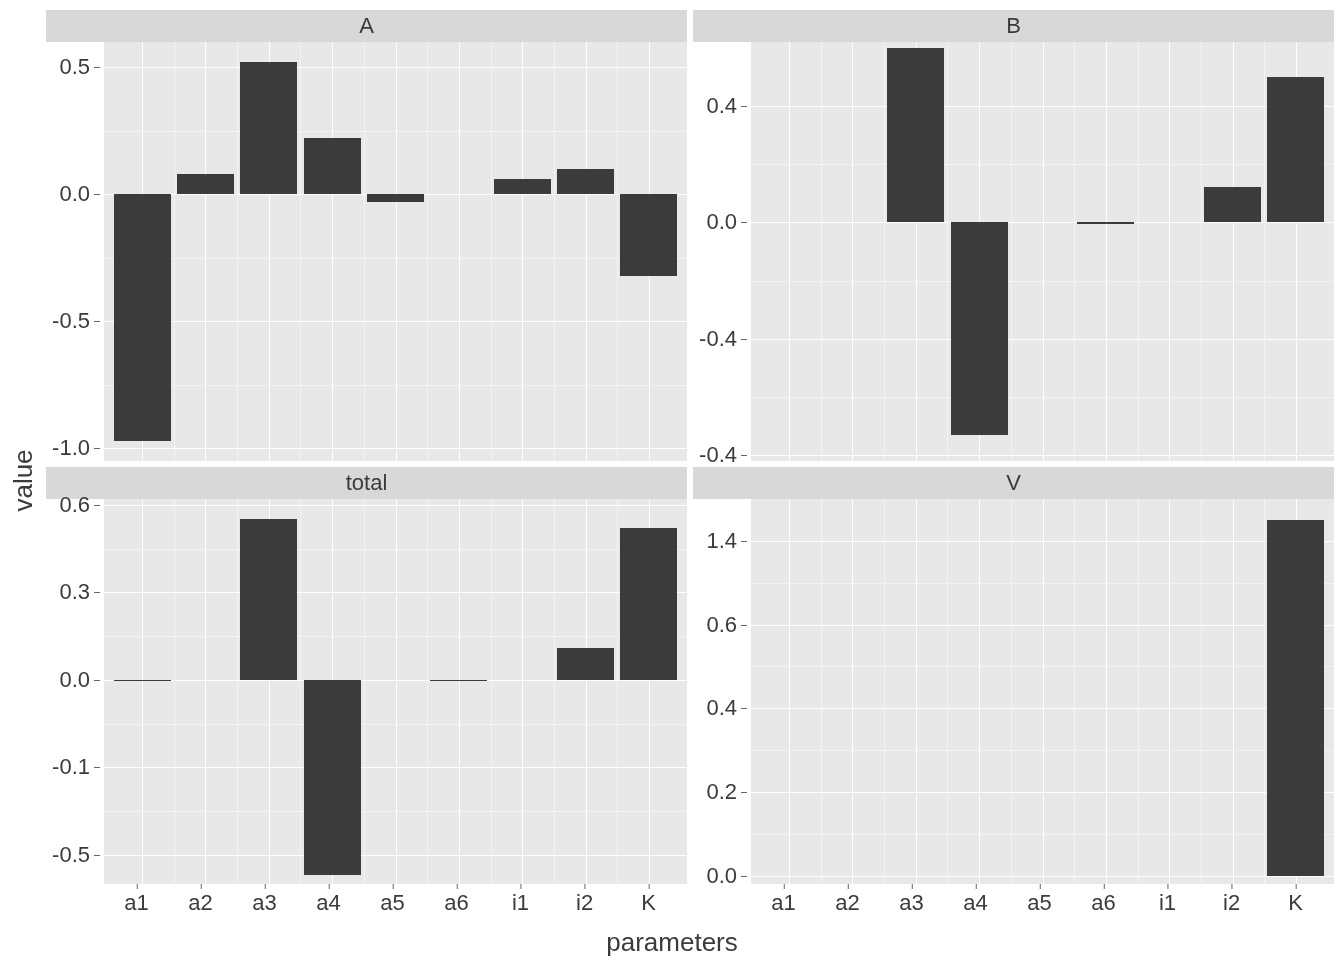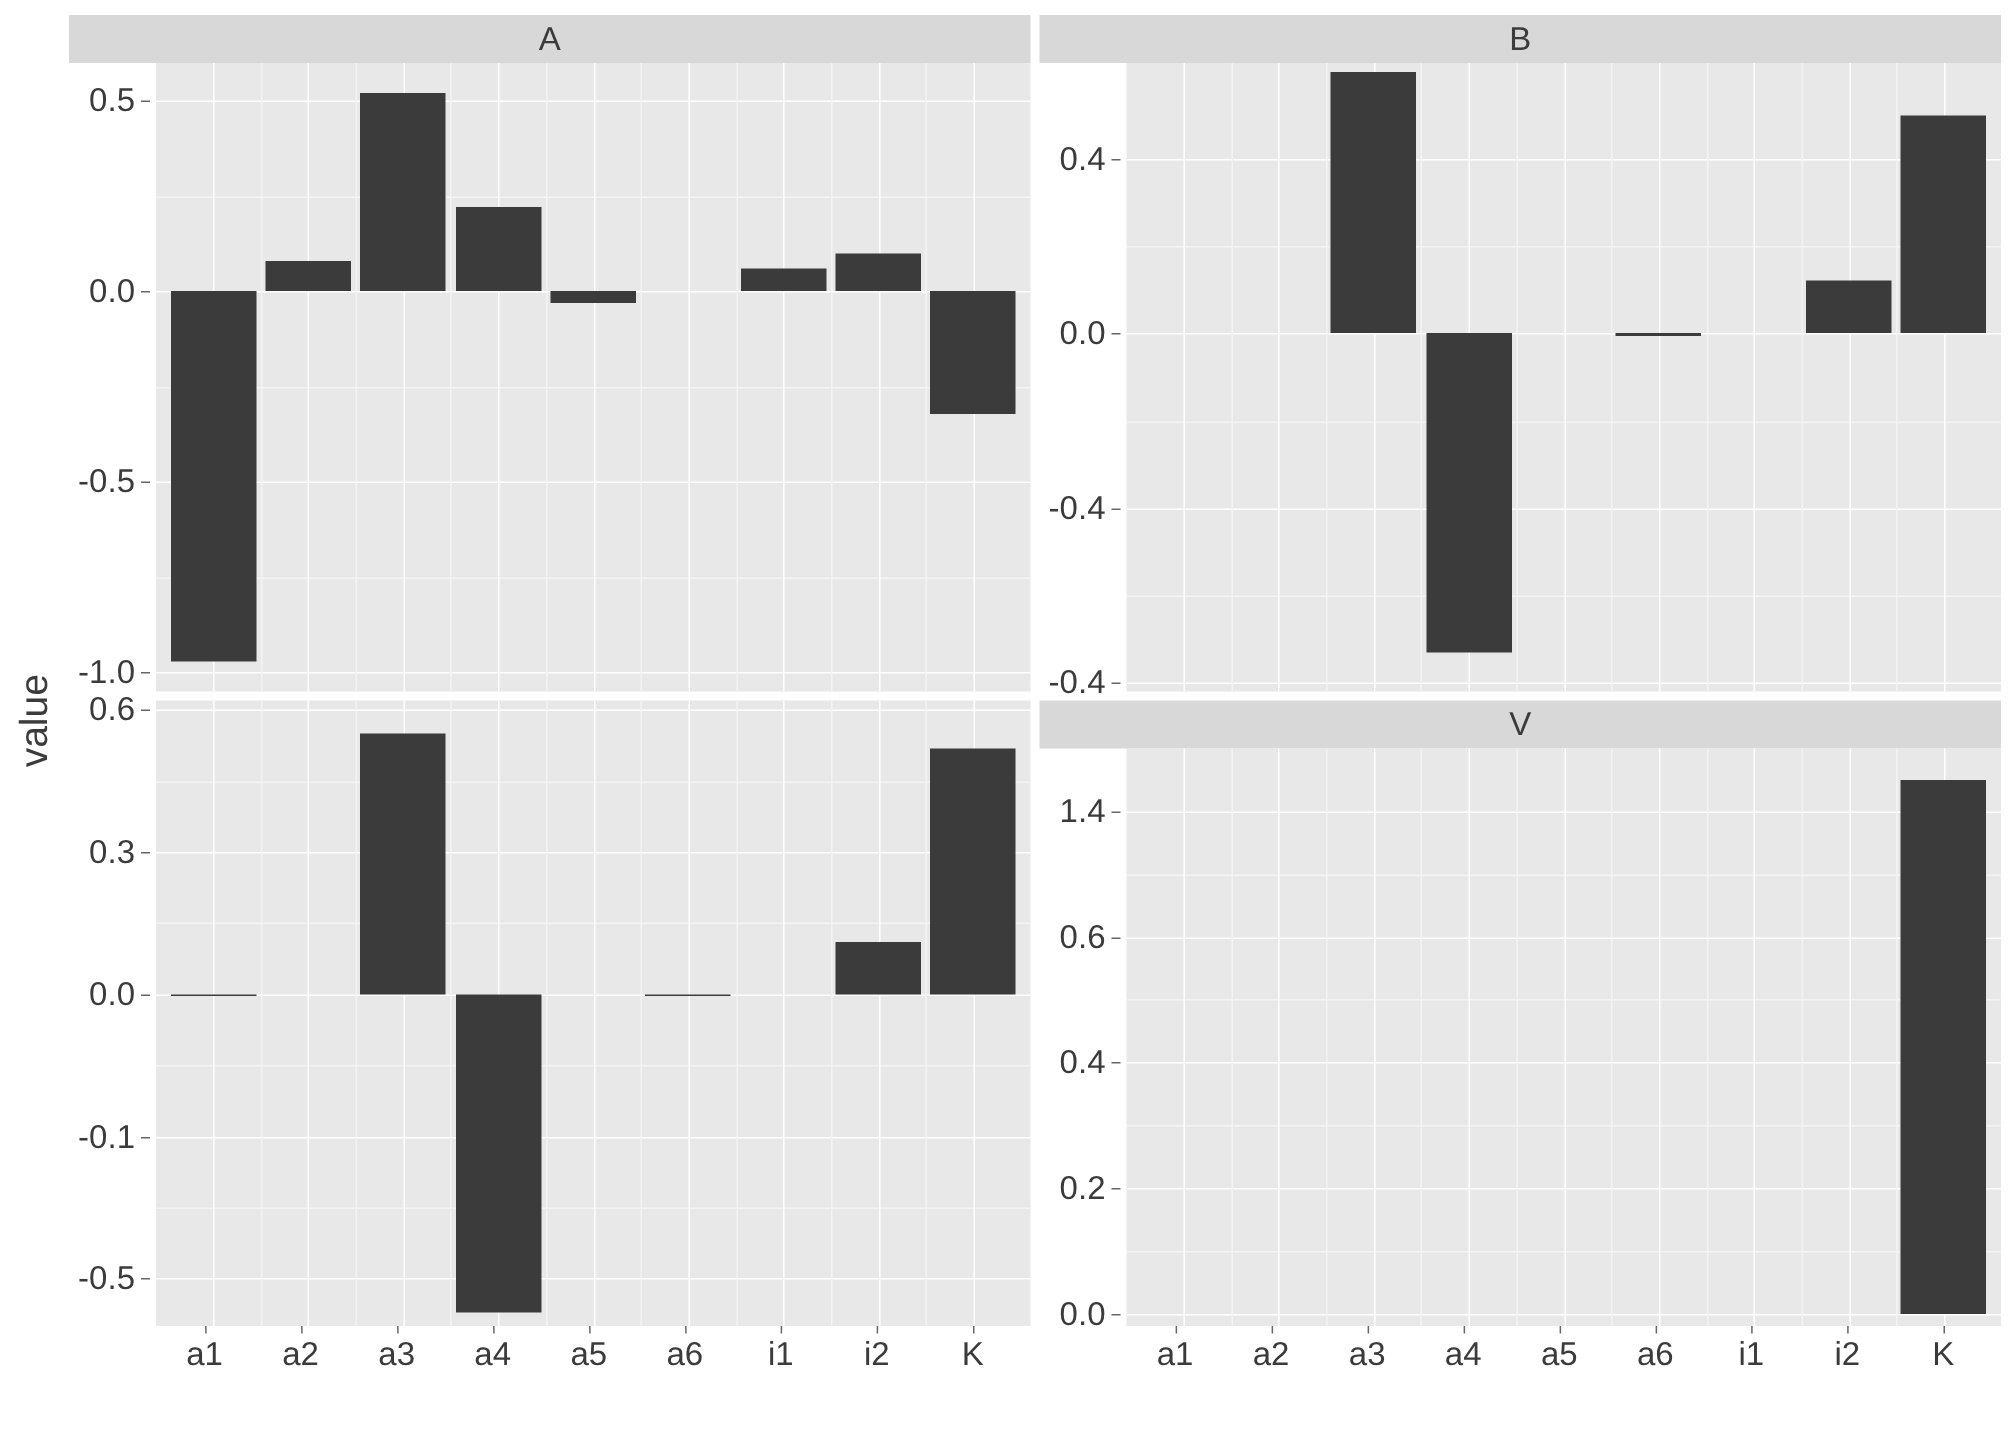--- a/index.html
+++ b/index.html
@@ -124,20 +124,21 @@
     border-left: 1px solid #666;
   }
 </style>
 </head>
 <body>
 
 <div class="figure">
   <div class="ylab">
       <span>value</span>
     </div>
+  <div class="xlab"><span>parameters</span></div>
   <div class="grid" id="grid">
       <div class="facet no-xticks">
         <div class="strip">A</div>
         <div class="plotwrap">
           <div class="yticks">
             <div class="ytick" style="bottom: 3.0303%;">-1.0</div>
             <div class="ytick" style="bottom: 33.3333%;">-0.5</div>
             <div class="ytick" style="bottom: 63.6364%;">0.0</div>
             <div class="ytick" style="bottom: 93.9394%;">0.5</div>
           </div>
@@ -218,20 +219,21 @@
             <div class="bar" style="left: 34.2391%; width: 9.78261%; top: 43.0556%; height: 50.6944%;"></div>
             <div class="bar" style="left: 45.1087%; width: 9.78261%; top: 43.0556%; height: 0%;"></div>
             <div class="bar" style="left: 55.9783%; width: 9.78261%; top: 43.0556%; height: 0.347222%;"></div>
             <div class="bar" style="left: 66.8478%; width: 9.78261%; top: 43.0556%; height: 0%;"></div>
             <div class="bar" style="left: 77.7174%; width: 9.78261%; top: 34.7222%; height: 8.33333%;"></div>
             <div class="bar" style="left: 88.587%; width: 9.78261%; top: 8.33333%; height: 34.7222%;"></div>
           </div>
         </div>
       </div>
       <div class="facet">
+        <div class="strip">total</div>
         <div class="plotwrap">
           <div class="yticks">
             <div class="ytick" style="bottom: 7.57576%;">-0.5</div>
             <div class="ytick" style="bottom: 30.303%;">-0.1</div>
             <div class="ytick" style="bottom: 53.0303%;">0.0</div>
             <div class="ytick" style="bottom: 75.7576%;">0.3</div>
             <div class="ytick" style="bottom: 98.4848%;">0.6</div>
           </div>
           <div class="panel">
             <div class="hgrid-major" style="top: 92.4242%;"></div>

